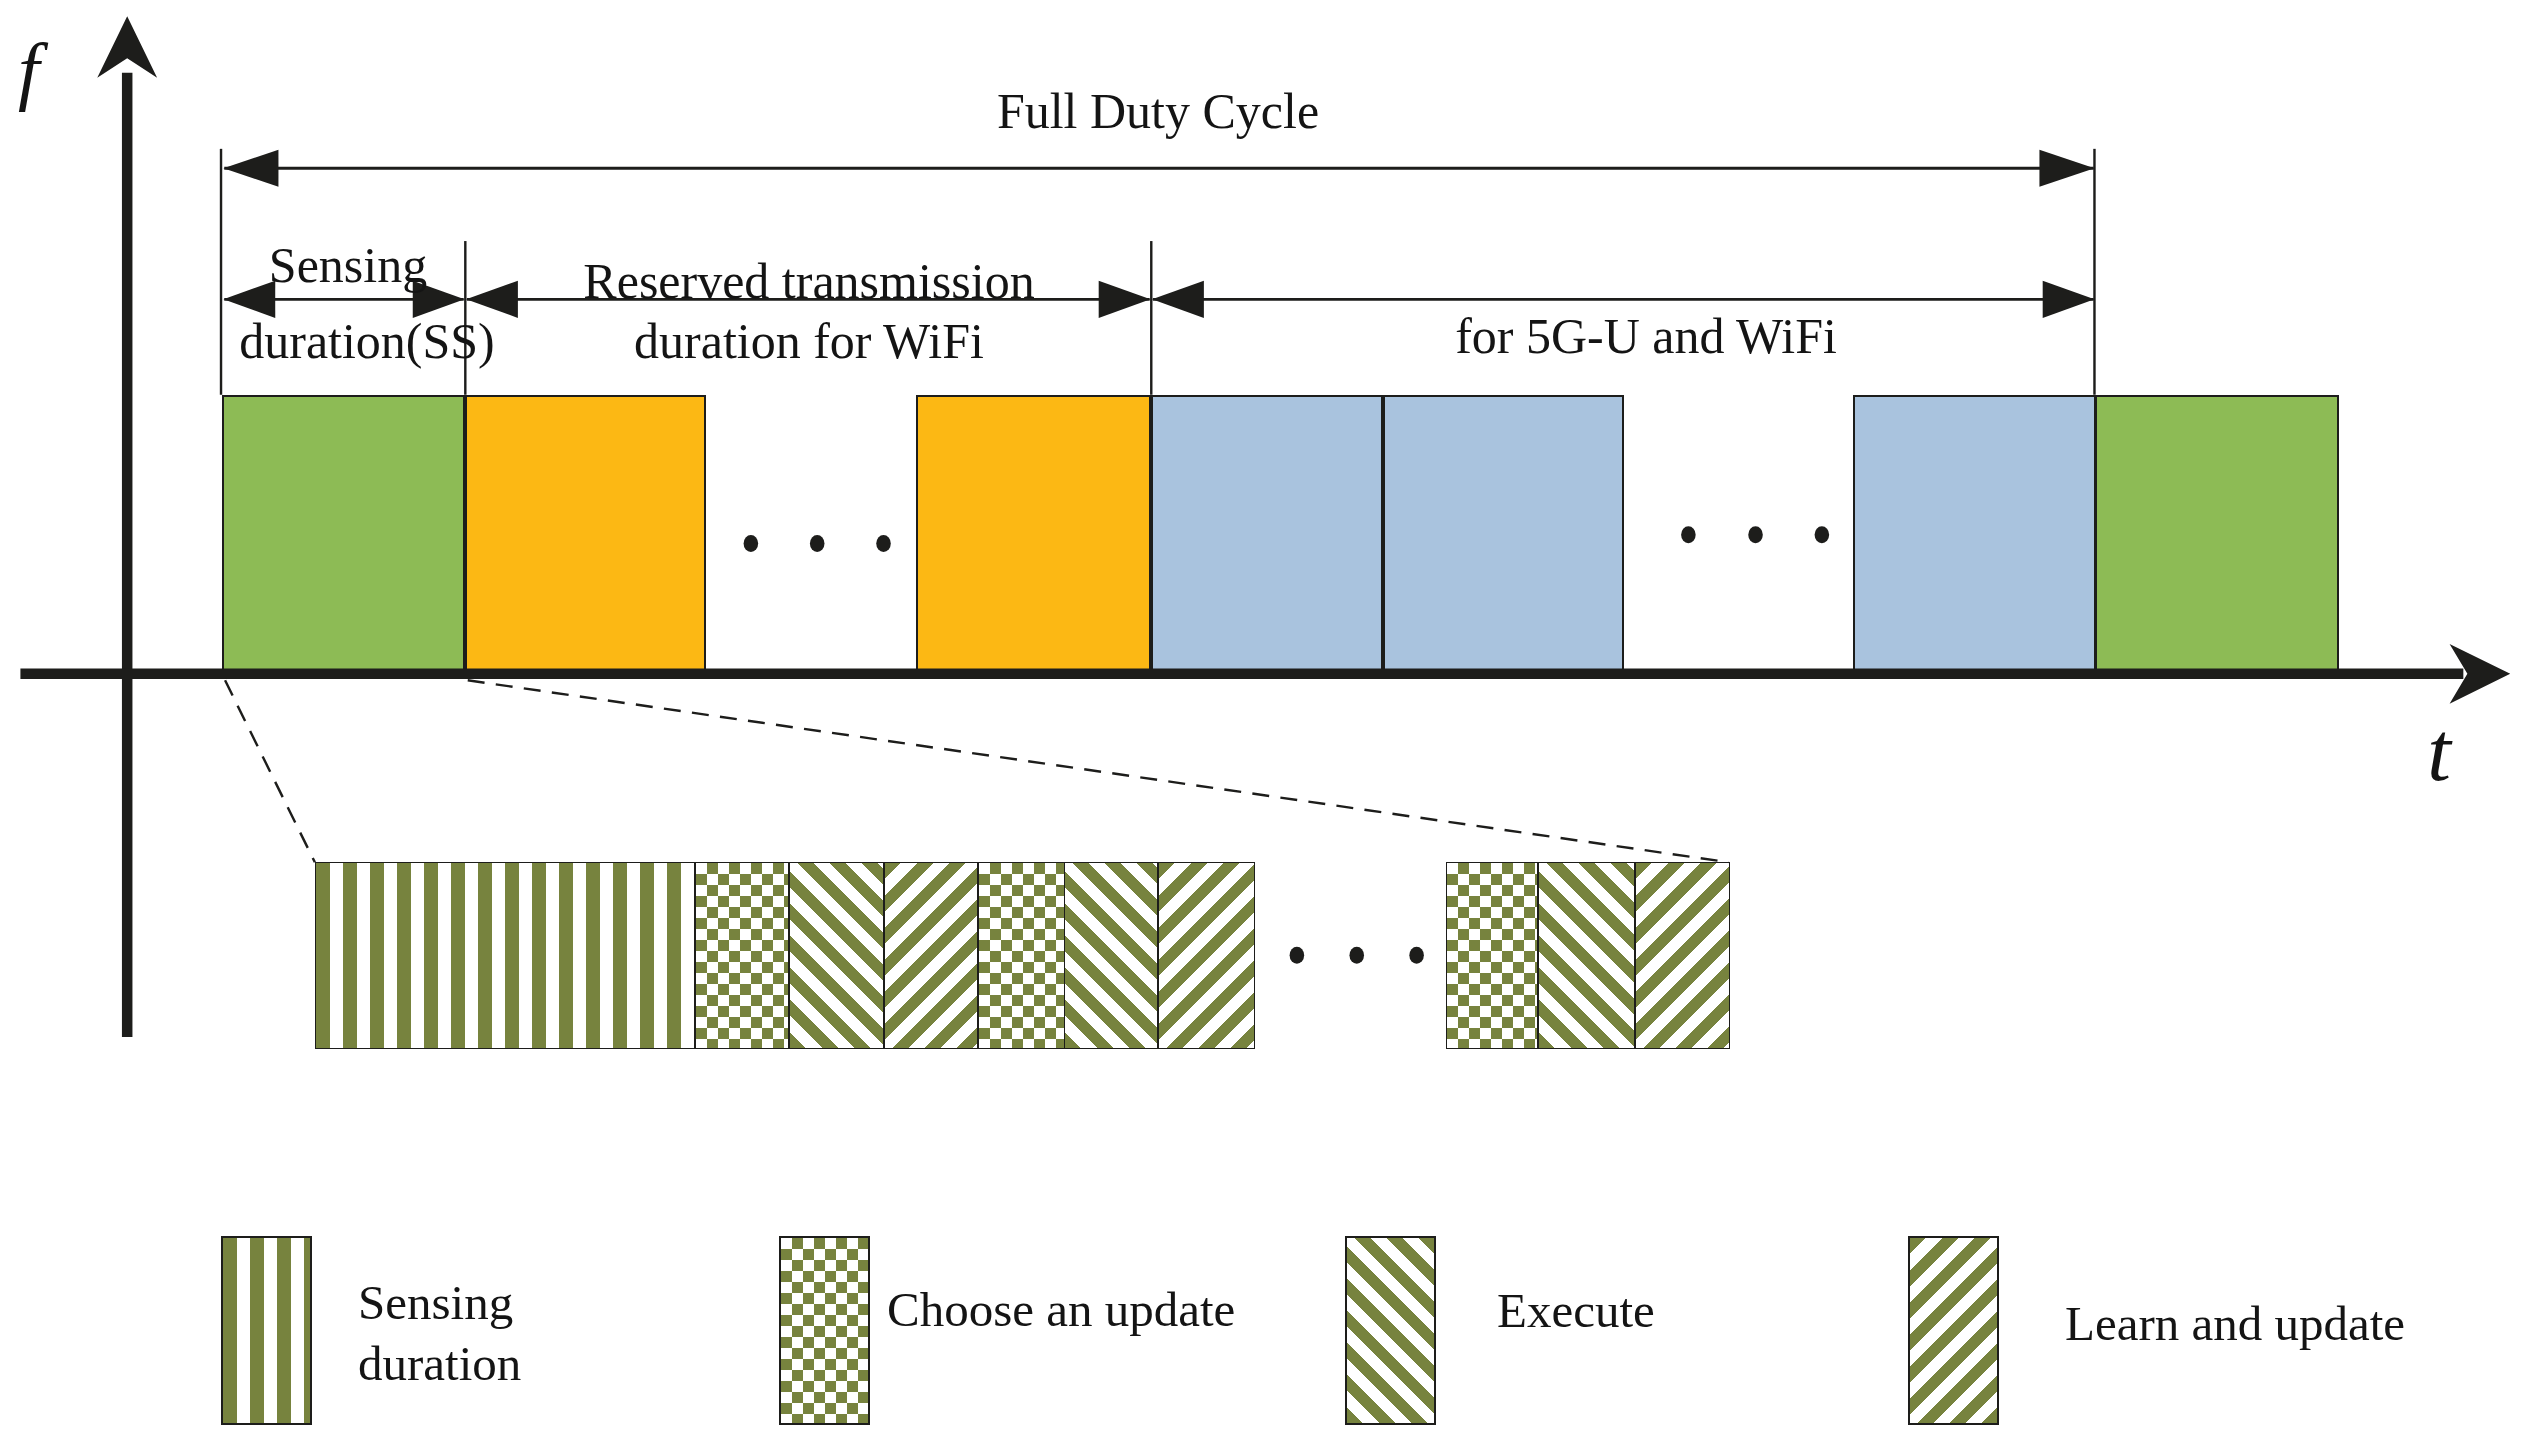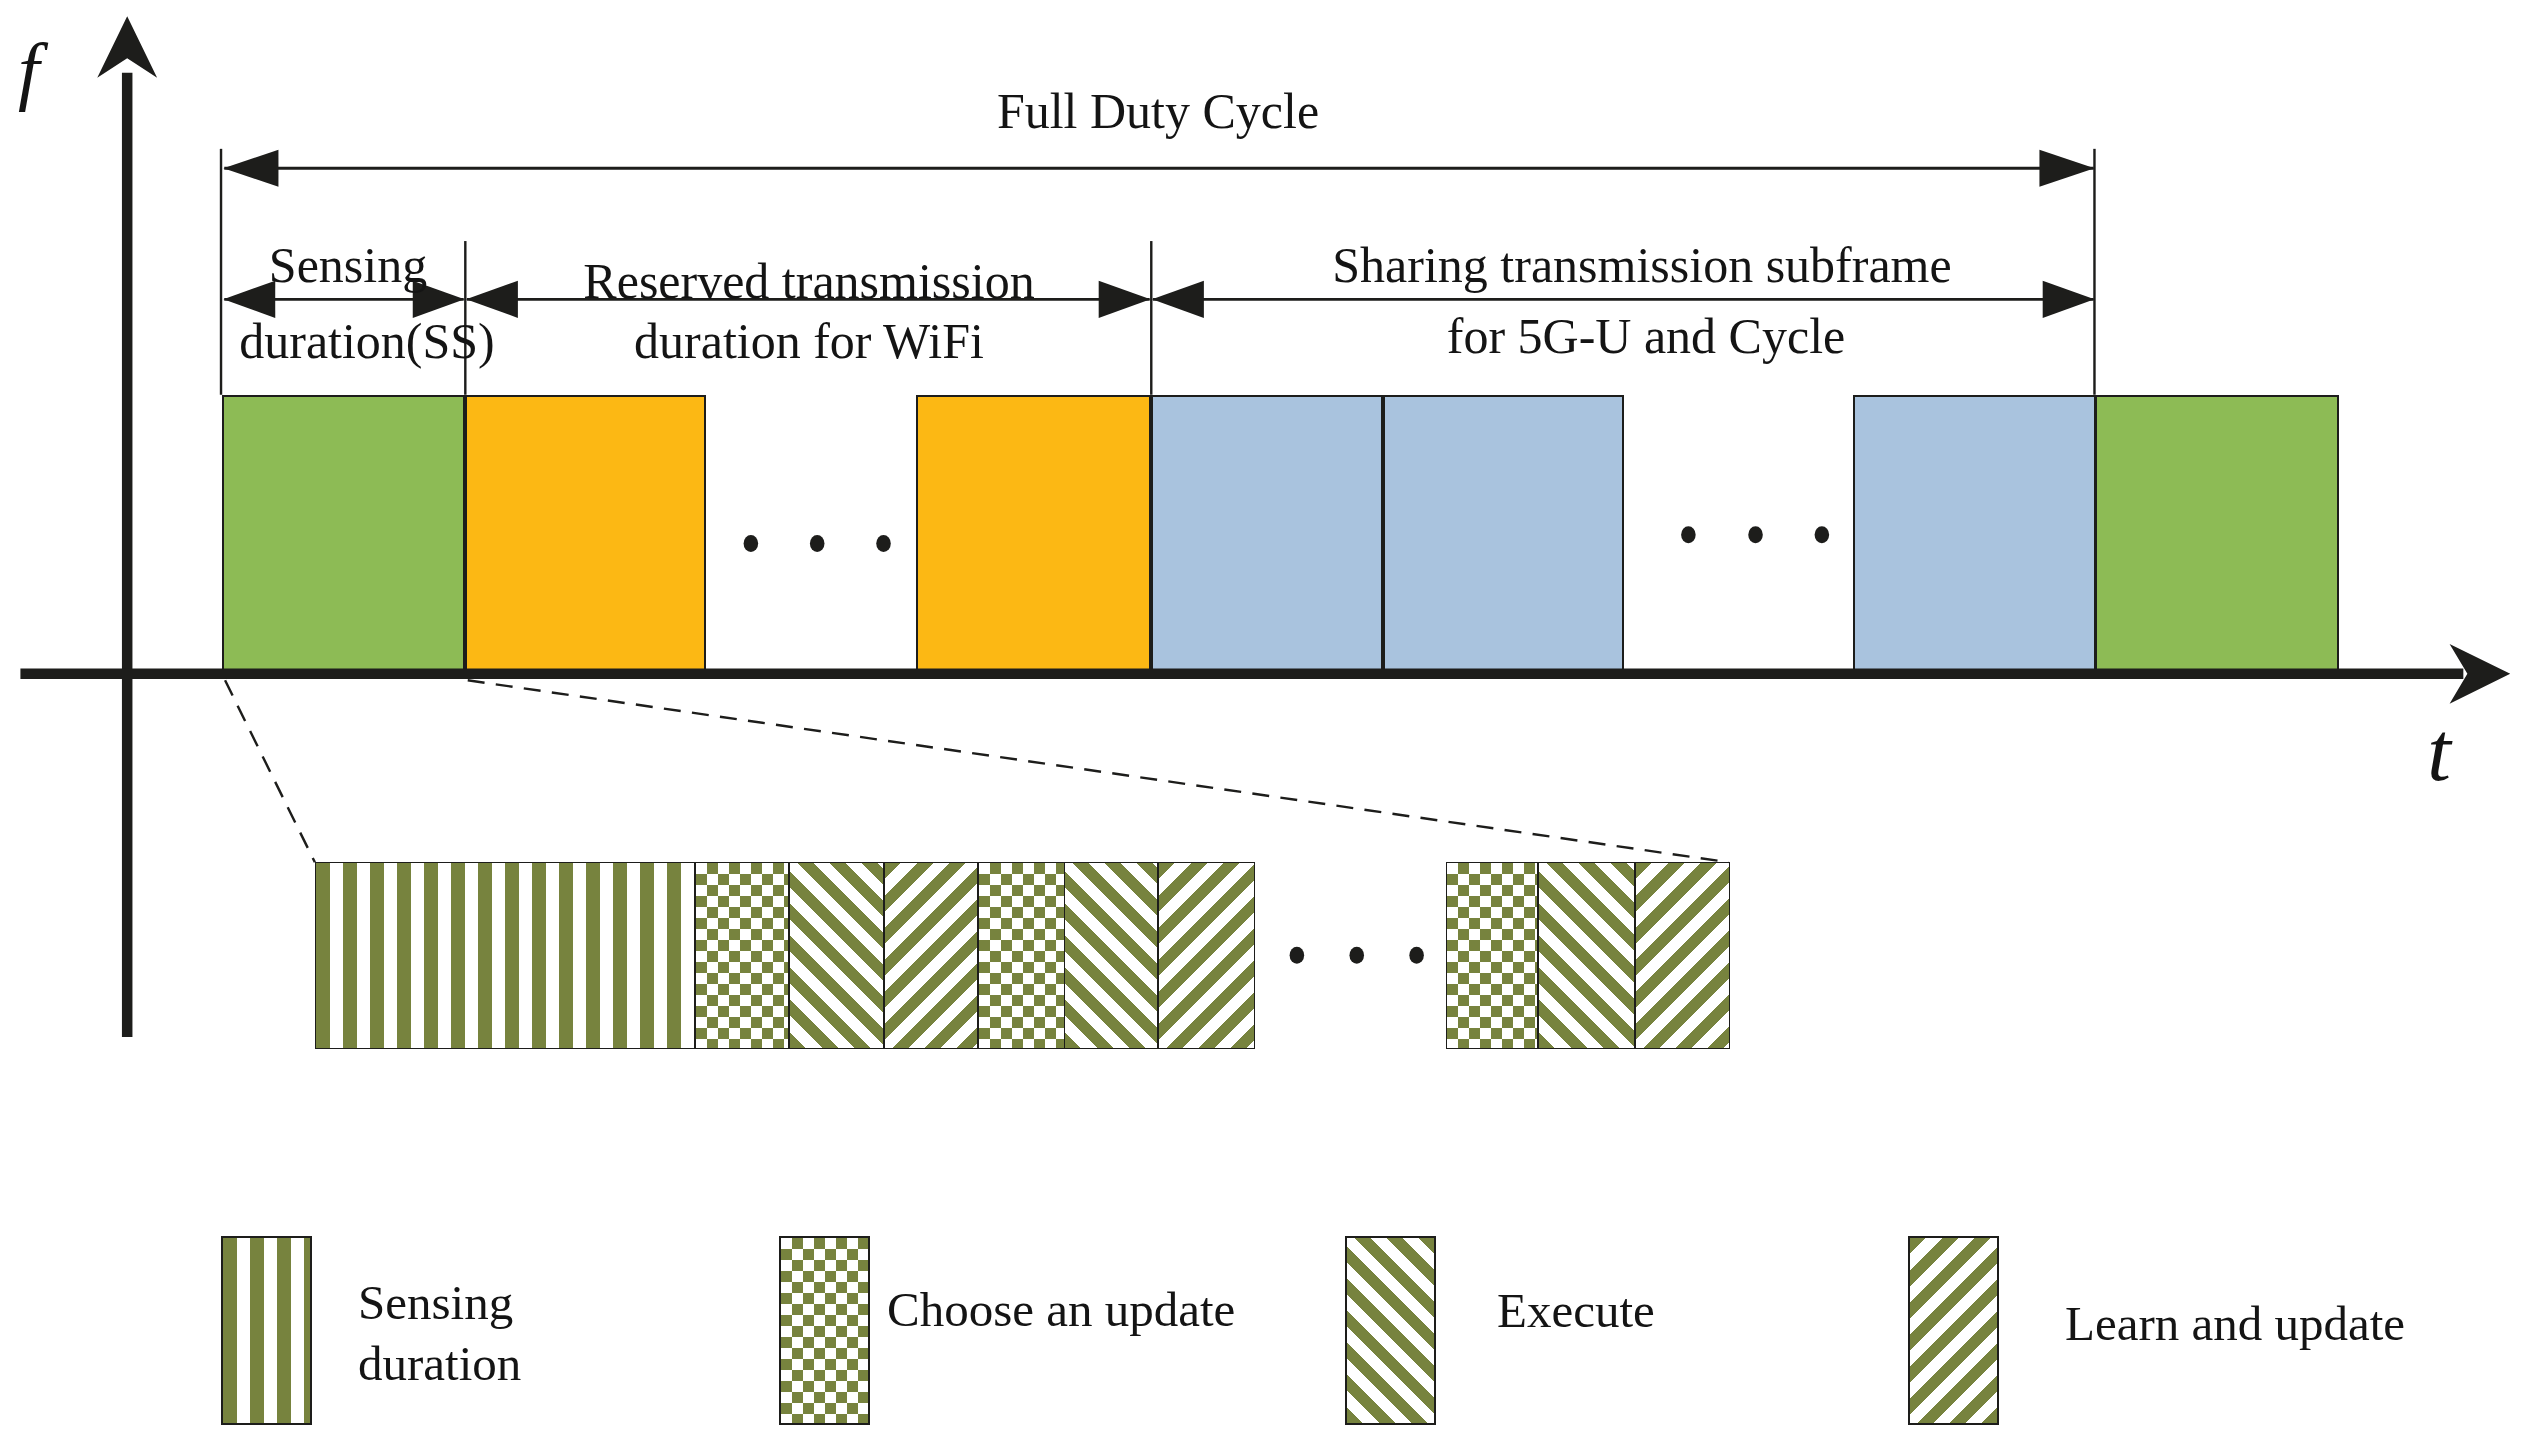--- a/index.html
+++ b/index.html
@@ -118,22 +118,21 @@
 
   <div class="lbl it" style="left:18px; top:32px; font-size:77px;">f</div>
   <div class="lbl it ctr" style="left:2439px; top:709px; font-size:85px;">t</div>
 
   <div class="lbl sz62 ctr" style="left:1158px; top:86px;">Full Duty Cycle</div>
 
   <div class="lbl sz62 ctr" style="left:348px;  top:240px;">Sensing</div>
   <div class="lbl sz62 ctr" style="left:367px;  top:316px;">duration(SS)</div>
   <div class="lbl sz62 ctr" style="left:809px; top:240px;margin-top:16px;">Reserved transmission</div>
   <div class="lbl sz62 ctr" style="left:809px; top:316px;">duration for WiFi</div>
-  <div class="lbl sz62 ctr" style="left:1642px; top:240px;">Sharing transmission subframe</div>
-  <div class="lbl sz62 ctr" style="left:1646px; top:311px;">for 5G-U and Cycle</div>
+  <div class="lbl sz62 ctr" style="left:1646px; top:311px;">for 5G-U and WiFi</div>
 
   <div class="swatch pat-vstripes" style="left:221px;"></div>
   <div class="leg-text two" style="left:358px; top:1272px;">
     <div>Sensing</div>
     <div>duration</div>
   </div>
 
   <div class="swatch pat-checker" style="left:779px;"></div>
   <div class="leg-text" style="left:887px; top:1285px;">Choose an update</div>
 

